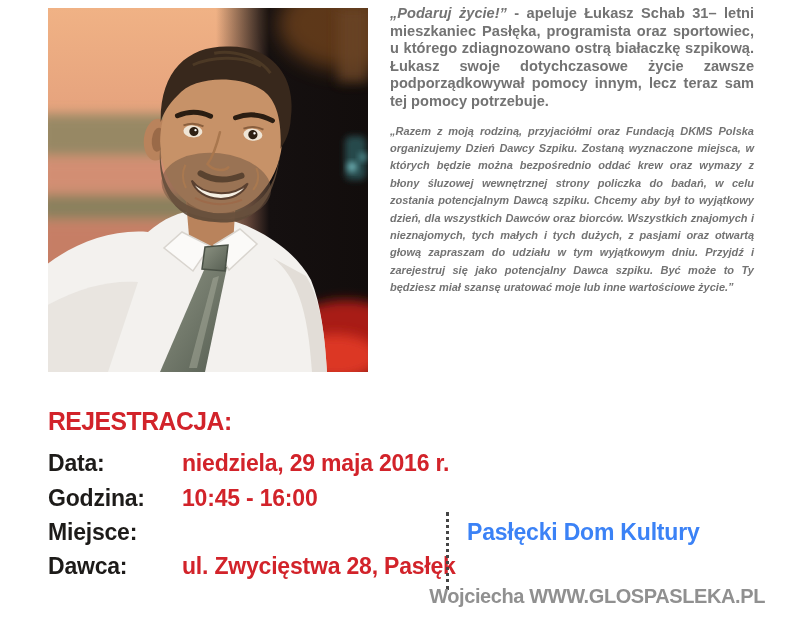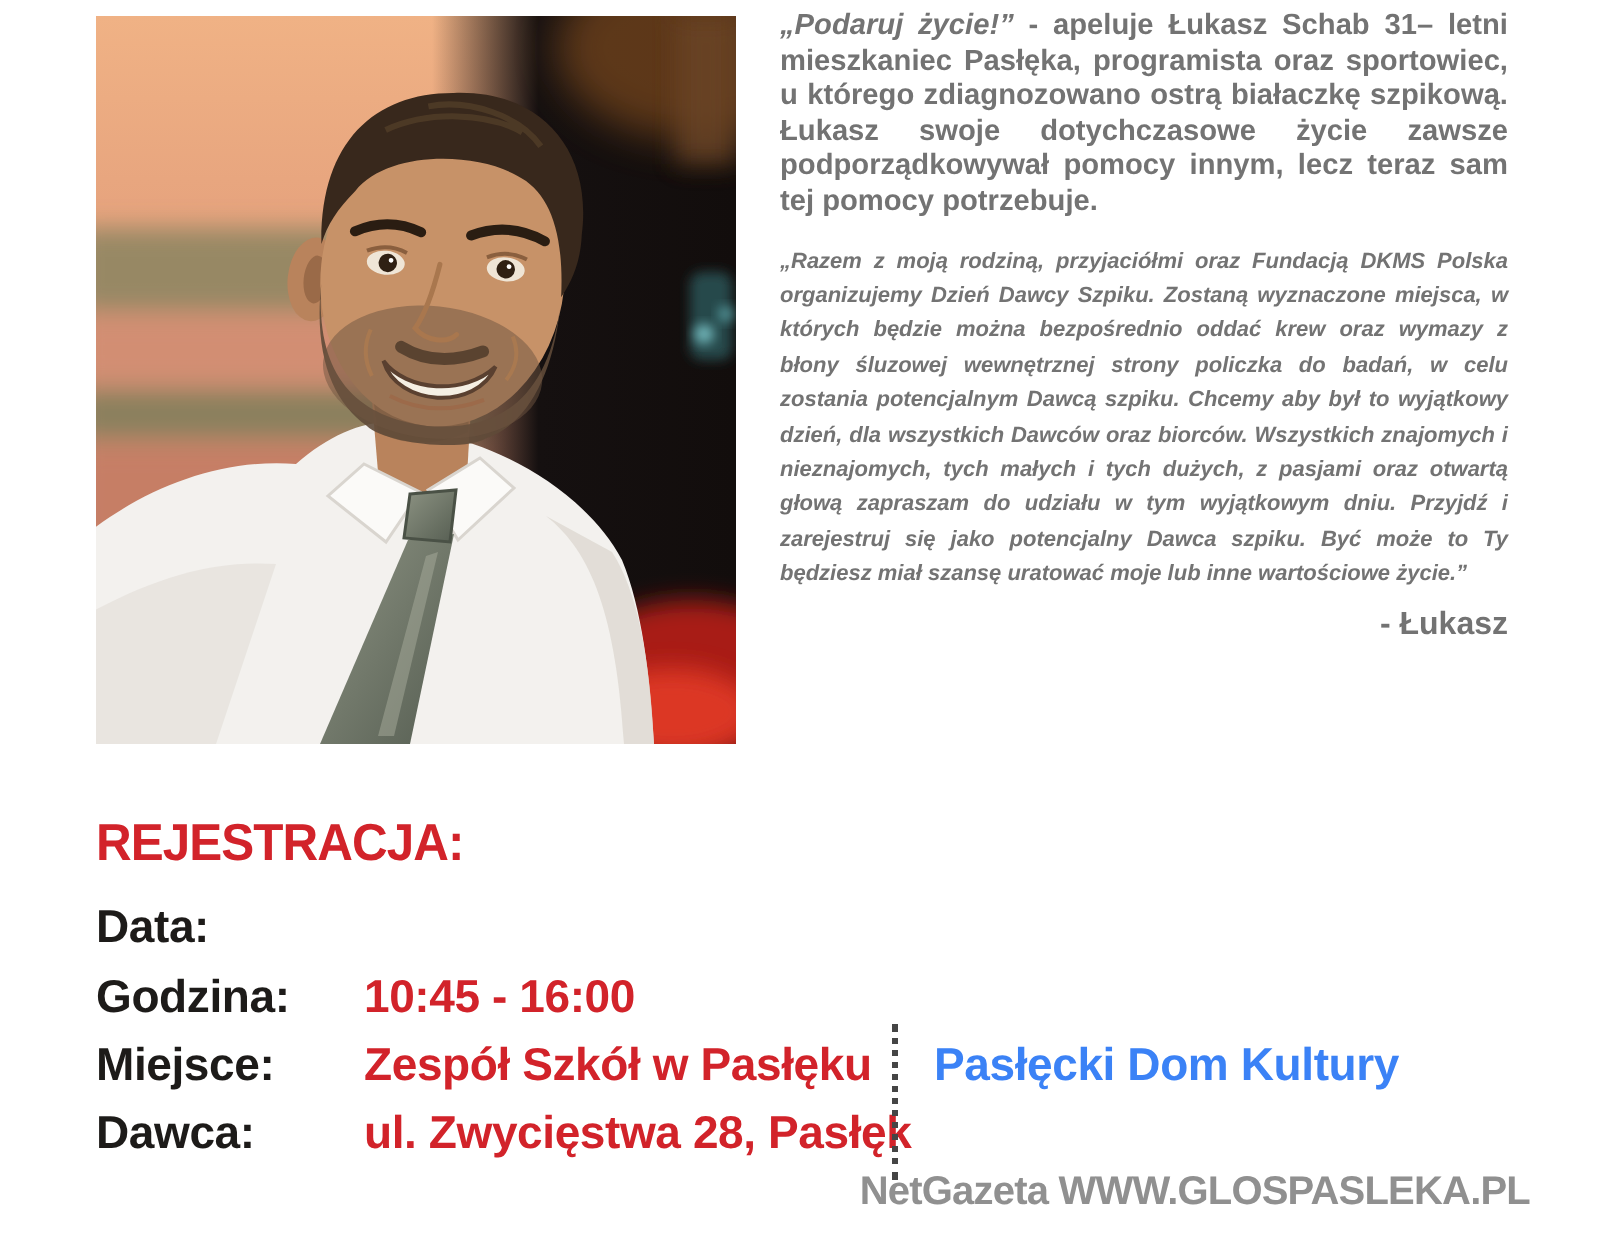--- a/index.html
+++ b/index.html
@@ -156,37 +156,36 @@
 
       <path d="M 133 160 Q 129 172 136 183" stroke="#a97950" stroke-width="2" fill="none"></path>
       <path d="M 204 156 Q 210 167 203 178" stroke="#a97950" stroke-width="2" fill="none"></path>
     </g>
   </svg>
 </div>
 
 <div class="textcol">
   <p class="intro"><span class="lead">„Podaruj życie!”</span><span> - apeluje Łukasz Schab 31– letni mieszkaniec Pasłęka, programista oraz sportowiec, u którego zdiagnozowano ostrą białaczkę szpikową. Łukasz swoje dotychczasowe życie zawsze podporządkowywał pomocy innym, lecz teraz sam tej pomocy potrzebuje.</span></p>
   <p class="quote">„Razem z moją rodziną, przyjaciółmi oraz Fundacją DKMS Polska organizujemy Dzień Dawcy Szpiku. Zostaną wyznaczone miejsca, w których będzie można bezpośrednio oddać krew oraz wymazy z błony śluzowej wewnętrznej strony policzka do badań, w celu zostania potencjalnym Dawcą szpiku. Chcemy aby był to wyjątkowy dzień, dla wszystkich Dawców oraz biorców. Wszystkich znajomych i nieznajomych, tych małych i tych dużych, z pasjami oraz otwartą głową zapraszam do udziału w tym wyjątkowym dniu. Przyjdź i zarejestruj się jako potencjalny Dawca szpiku. Być może to Ty będziesz miał szansę uratować moje lub inne wartościowe życie.”</p>
-  <p class="attribution">- Łukasz</p>
 </div>
 
 <h2 class="reg-heading">REJESTRACJA:</h2>
 
 <div class="info-row row-1">
   <span class="lbl">Data:</span>
+  <span class="val">niedziela, 29 maja 2016 r.</span>
 </div>
 <div class="info-row row-2">
   <span class="lbl">Godzina:</span>
   <span class="val">10:45 - 16:00</span>
 </div>
 <div class="info-row row-3">
   <span class="lbl">Miejsce:</span>
-  <span class="val">Zespół Szkół w Pasłęku</span>
   <span class="val2">Pasłęcki Dom Kultury</span>
 </div>
 <div class="info-row row-4">
   <span class="lbl">Dawca:</span>
   <span class="val">ul. Zwycięstwa 28, Pasłęk</span>
 </div>
 
 <div class="col-divider"></div>
 
-<div class="watermark">NetGazeta WWW.GLOSPASLEKA.PL</div>
+<div class="watermark">Wojciecha WWW.GLOSPASLEKA.PL</div>
 
 </body></html>

